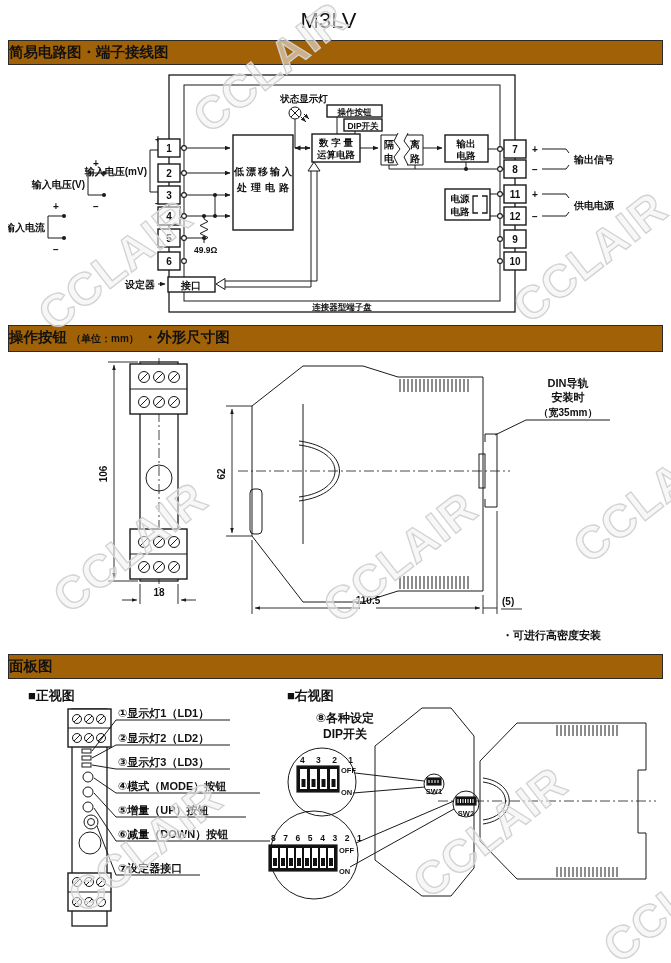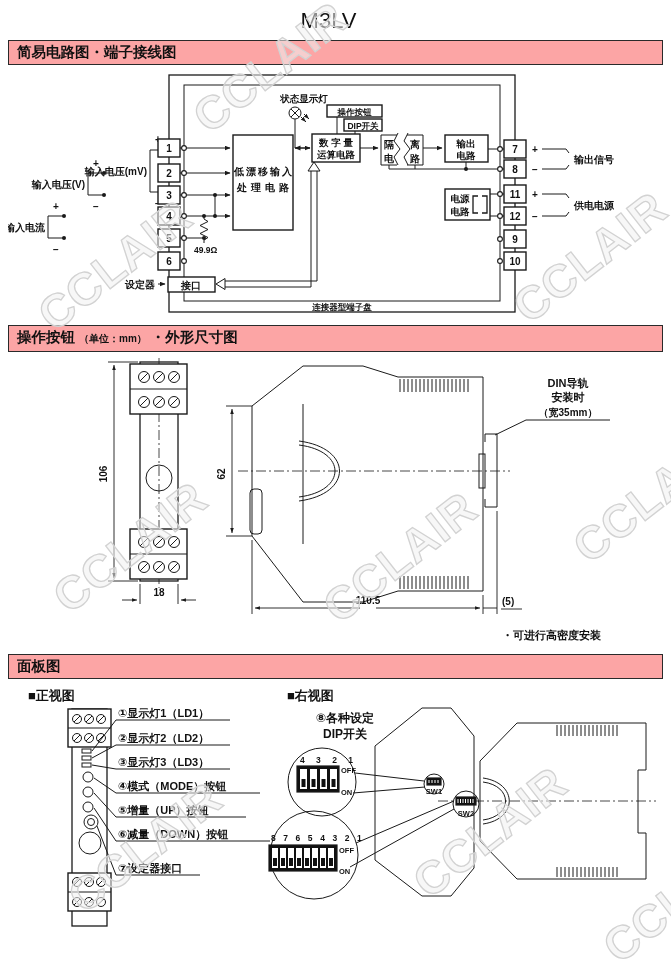--- a/index.html
+++ b/index.html
@@ -2,22 +2,22 @@
 <html><head>
 <meta charset="utf-8">
 <style>
   html,body{margin:0;padding:0;}
   body{
     width:671px;height:963px;position:relative;overflow:hidden;background:#fff;
     font-family:"Liberation Sans","DejaVu Sans",sans-serif;color:#111;
   }
   .title-row{text-align:center;font-size:22px;font-weight:normal;padding:8px 14px 0 0;height:26px;}
   .secheader{
-    margin:6px 8px 4px 8px;border:1.6px solid #2a2a2a;background:#fca5a5;
-    font-weight:bold;font-size:14.5px;padding:2px 8px 3px;line-height:18px;
+    margin:6px 8px 4px 8px;border:1.6px solid #2a2a2a;background:#a16207;
+    font-weight:bold;font-size:14.5px;padding:2px 0 3px;line-height:18px;
   }
   .secheader .unit{font-size:10px;}
   svg{display:block;margin:0 8px;}
   svg text{font-family:"Liberation Sans","DejaVu Sans",sans-serif;fill:#111;}
   .ln{stroke:#1a1a1a;stroke-width:1.3;fill:none;}
   .lnt{stroke:#1a1a1a;stroke-width:1;fill:none;}
   .bx{stroke:#1a1a1a;stroke-width:1.4;fill:#fff;}
   .bxk{stroke:#1a1a1a;stroke-width:1.2;fill:#111;}
   .dim{stroke:#1a1a1a;stroke-width:0.9;fill:none;}
   .cl{stroke:#1a1a1a;stroke-width:0.8;fill:none;stroke-dasharray:10 3 2 3;}

